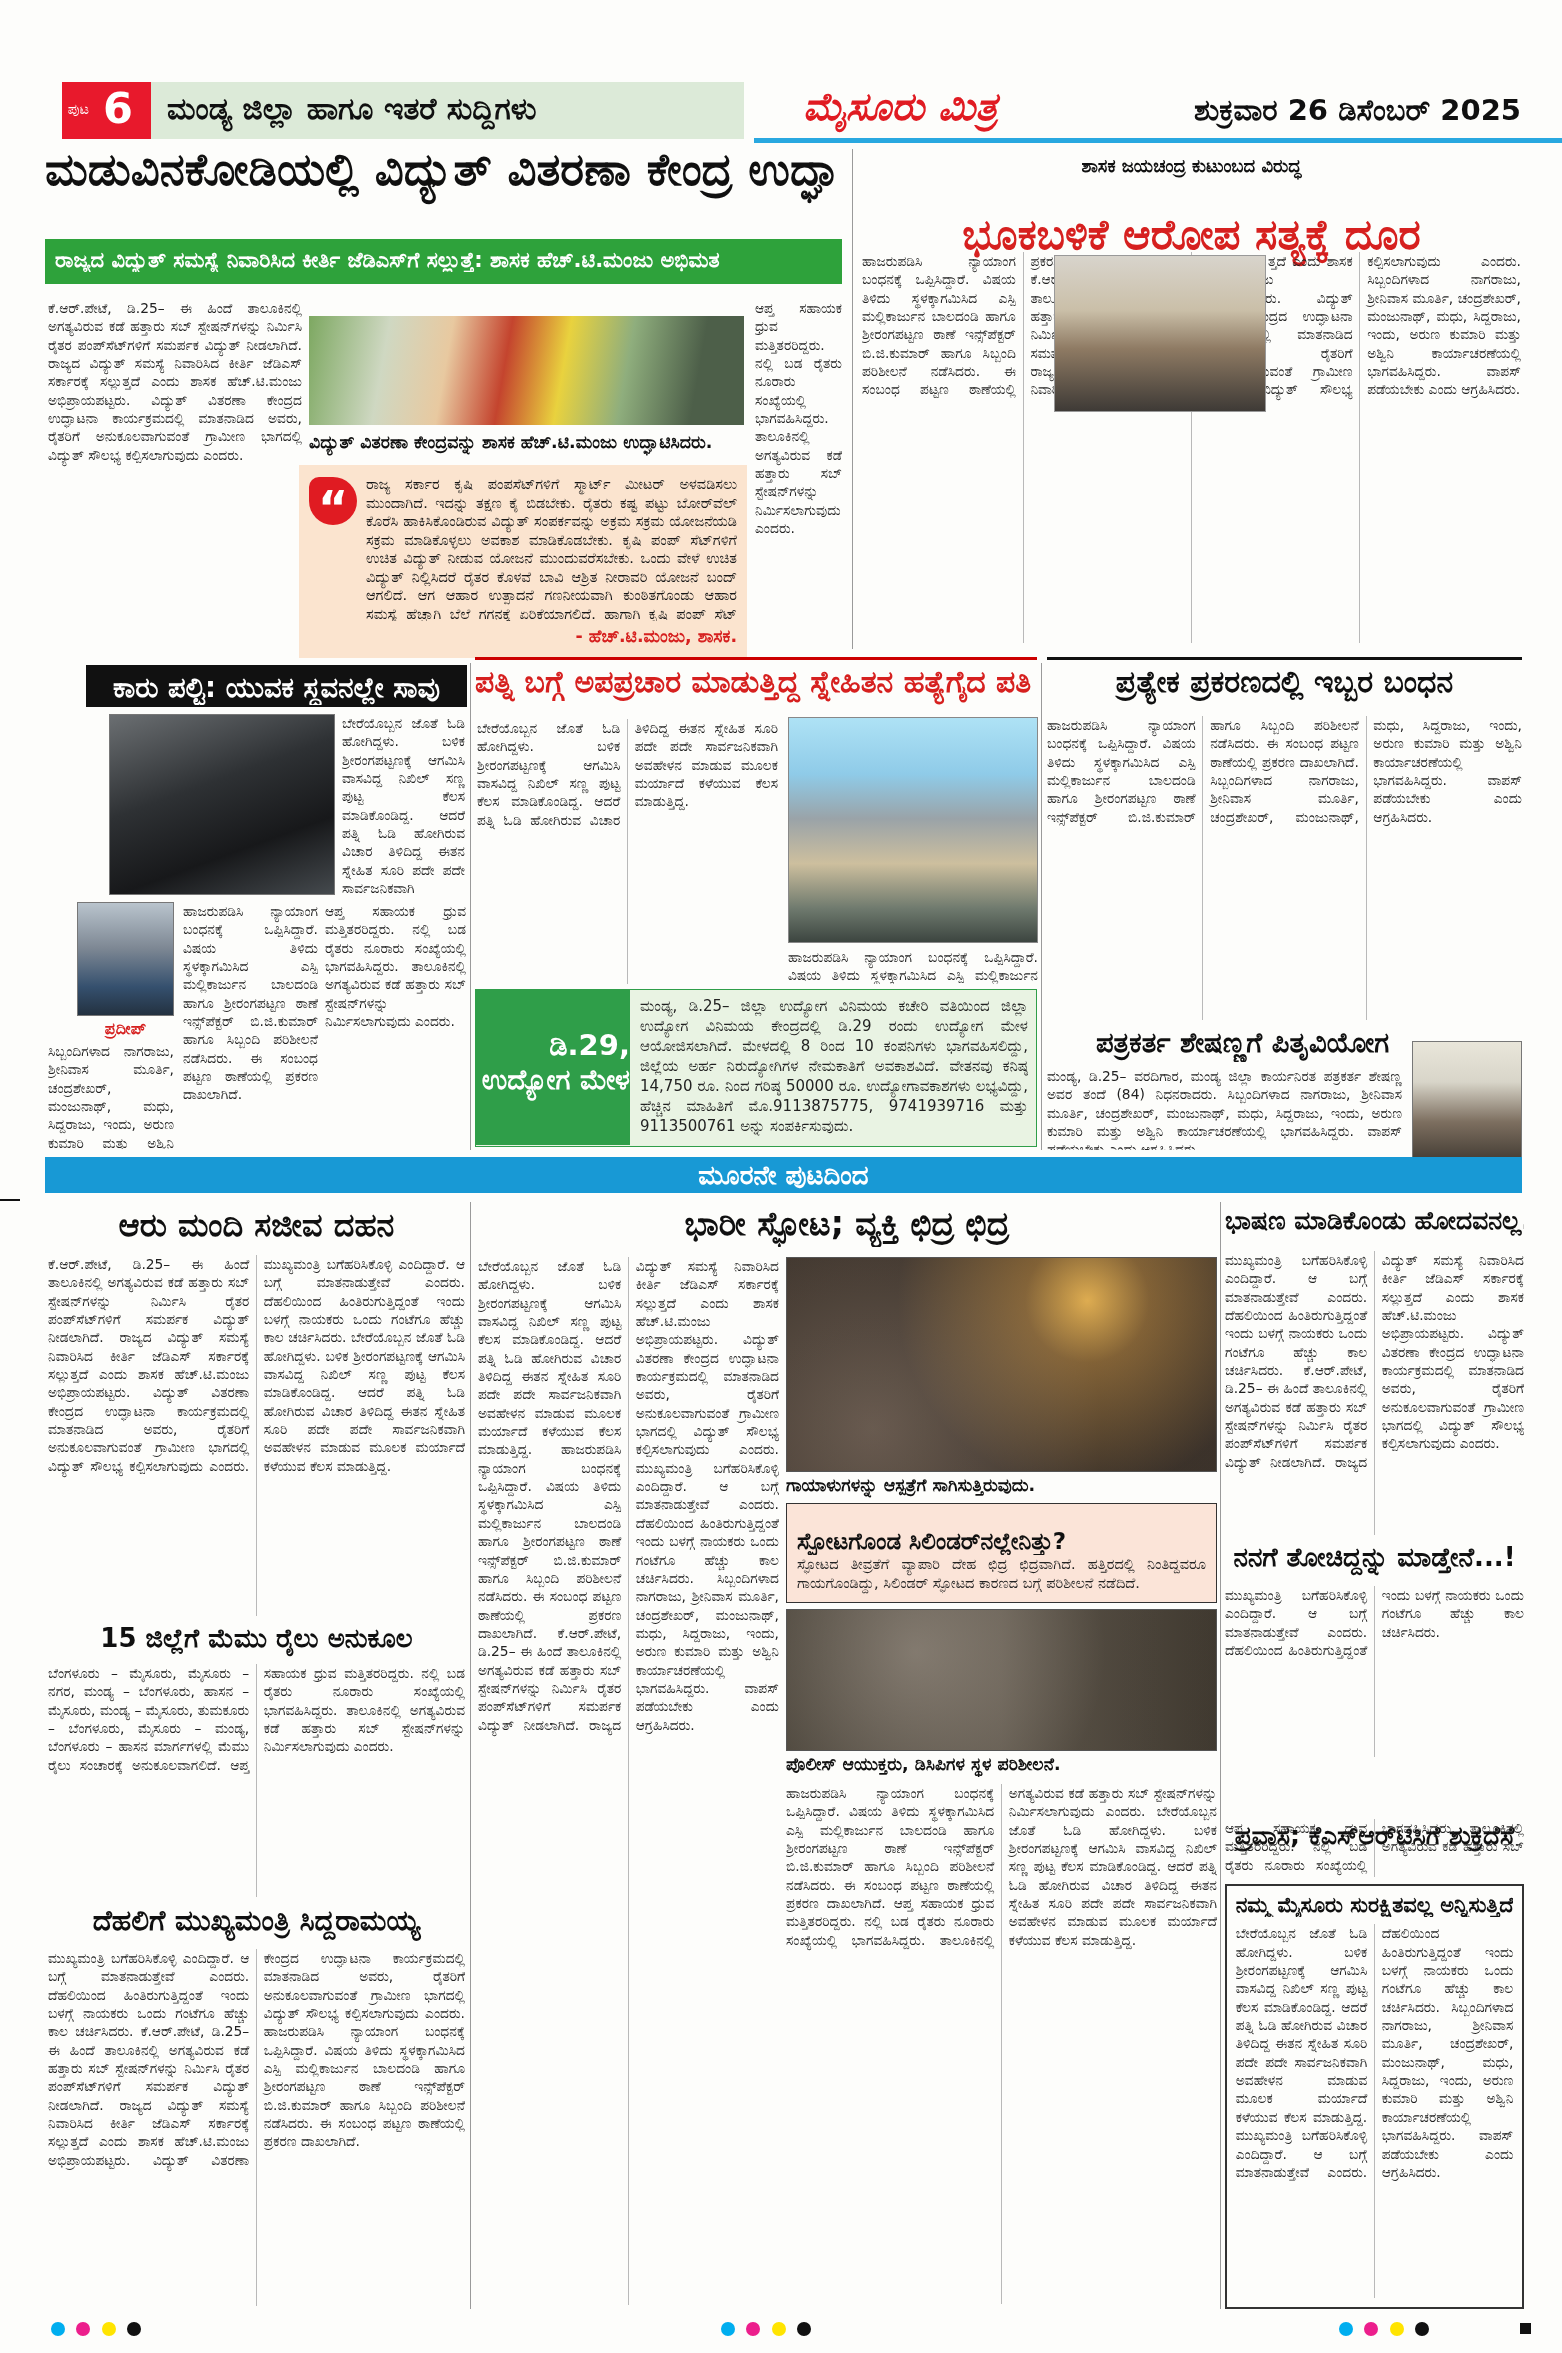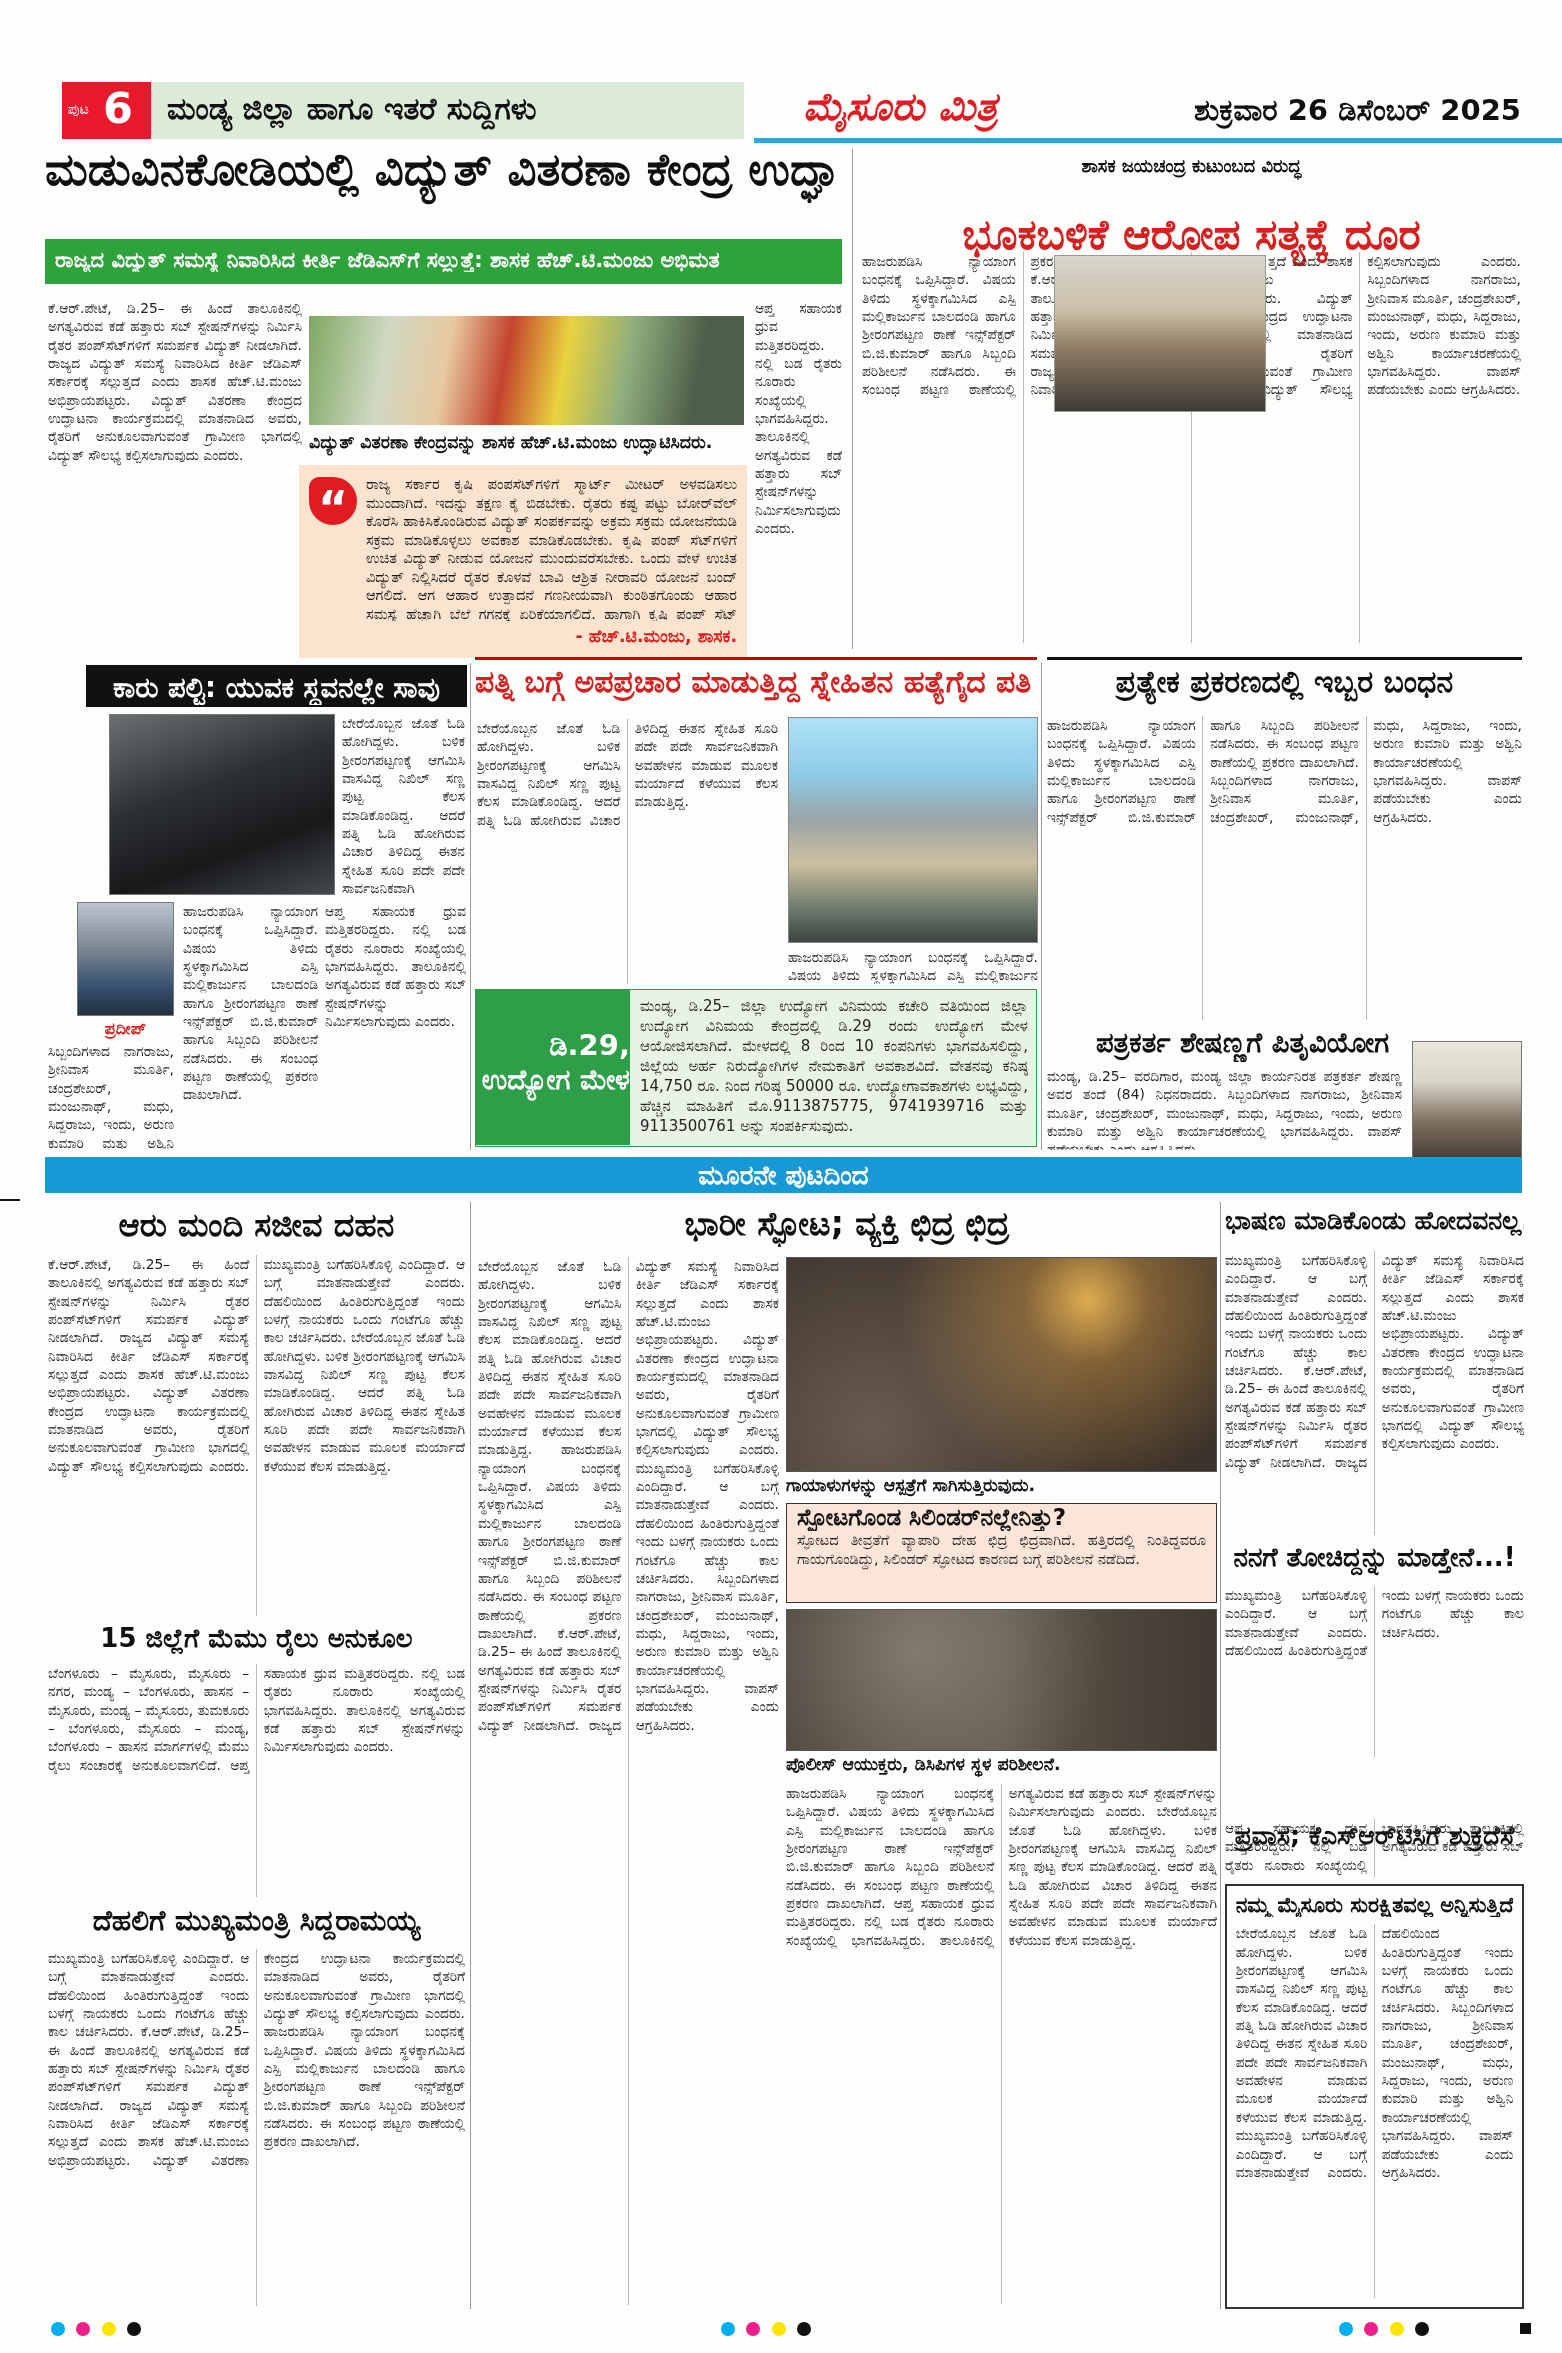--- a/index.html
+++ b/index.html
@@ -135,21 +135,21 @@
 <div class="abs hl center" style="left:478px;top:1204px;width:738px;height:43px;font-size:33px;white-space:nowrap;overflow:hidden;">ಭಾರೀ ಸ್ಫೋಟ; ವ್ಯಕ್ತಿ ಛಿದ್ರ ಛಿದ್ರ</div>
 <div class="abs bodytext cols2" style="left:478px;top:1257px;width:301px;height:1048px;">
   <span>ಬೇರೆಯೊಬ್ಬನ ಜೊತೆ ಓಡಿ ಹೋಗಿದ್ದಳು. ಬಳಿಕ ಶ್ರೀರಂಗಪಟ್ಟಣಕ್ಕೆ ಆಗಮಿಸಿ ವಾಸವಿದ್ದ ನಿಖಿಲ್ ಸಣ್ಣ ಪುಟ್ಟ ಕೆಲಸ ಮಾಡಿಕೊಂಡಿದ್ದ. ಆದರೆ ಪತ್ನಿ ಓಡಿ ಹೋಗಿರುವ ವಿಚಾರ ತಿಳಿದಿದ್ದ ಈತನ ಸ್ನೇಹಿತ ಸೂರಿ ಪದೇ ಪದೇ ಸಾರ್ವಜನಿಕವಾಗಿ ಅವಹೇಳನ ಮಾಡುವ ಮೂಲಕ ಮರ್ಯಾದೆ ಕಳೆಯುವ ಕೆಲಸ ಮಾಡುತ್ತಿದ್ದ.</span>
   <span>ಹಾಜರುಪಡಿಸಿ ನ್ಯಾಯಾಂಗ ಬಂಧನಕ್ಕೆ ಒಪ್ಪಿಸಿದ್ದಾರೆ. ವಿಷಯ ತಿಳಿದು ಸ್ಥಳಕ್ಕಾಗಮಿಸಿದ ಎಸ್ಪಿ ಮಲ್ಲಿಕಾರ್ಜುನ ಬಾಲದಂಡಿ ಹಾಗೂ ಶ್ರೀರಂಗಪಟ್ಟಣ ಠಾಣೆ ಇನ್ಸ್‌ಪೆಕ್ಟರ್ ಬಿ.ಜಿ.ಕುಮಾರ್ ಹಾಗೂ ಸಿಬ್ಬಂದಿ ಪರಿಶೀಲನೆ ನಡೆಸಿದರು. ಈ ಸಂಬಂಧ ಪಟ್ಟಣ ಠಾಣೆಯಲ್ಲಿ ಪ್ರಕರಣ ದಾಖಲಾಗಿದೆ.</span>
   <span>ಕೆ.ಆರ್.ಪೇಟೆ, ಡಿ.25– ಈ ಹಿಂದೆ ತಾಲೂಕಿನಲ್ಲಿ ಅಗತ್ಯವಿರುವ ಕಡೆ ಹತ್ತಾರು ಸಬ್ ಸ್ಟೇಷನ್‌ಗಳನ್ನು ನಿರ್ಮಿಸಿ ರೈತರ ಪಂಪ್‌ಸೆಟ್‌ಗಳಿಗೆ ಸಮರ್ಪಕ ವಿದ್ಯುತ್ ನೀಡಲಾಗಿದೆ. ರಾಜ್ಯದ ವಿದ್ಯುತ್ ಸಮಸ್ಯೆ ನಿವಾರಿಸಿದ ಕೀರ್ತಿ ಜೆಡಿಎಸ್ ಸರ್ಕಾರಕ್ಕೆ ಸಲ್ಲುತ್ತದೆ ಎಂದು ಶಾಸಕ ಹೆಚ್.ಟಿ.ಮಂಜು ಅಭಿಪ್ರಾಯಪಟ್ಟರು. ವಿದ್ಯುತ್ ವಿತರಣಾ ಕೇಂದ್ರದ ಉದ್ಘಾಟನಾ ಕಾರ್ಯಕ್ರಮದಲ್ಲಿ ಮಾತನಾಡಿದ ಅವರು, ರೈತರಿಗೆ ಅನುಕೂಲವಾಗುವಂತೆ ಗ್ರಾಮೀಣ ಭಾಗದಲ್ಲಿ ವಿದ್ಯುತ್ ಸೌಲಭ್ಯ ಕಲ್ಪಿಸಲಾಗುವುದು ಎಂದರು.</span>
   <span>ಮುಖ್ಯಮಂತ್ರಿ ಬಗೆಹರಿಸಿಕೊಳ್ಳಿ ಎಂದಿದ್ದಾರೆ. ಆ ಬಗ್ಗೆ ಮಾತನಾಡುತ್ತೇವೆ ಎಂದರು. ದೆಹಲಿಯಿಂದ ಹಿಂತಿರುಗುತ್ತಿದ್ದಂತೆ ಇಂದು ಬಳಗ್ಗೆ ನಾಯಕರು ಒಂದು ಗಂಟೆಗೂ ಹೆಚ್ಚು ಕಾಲ ಚರ್ಚಿಸಿದರು.</span>
   <span>ಸಿಬ್ಬಂದಿಗಳಾದ ನಾಗರಾಜು, ಶ್ರೀನಿವಾಸ ಮೂರ್ತಿ, ಚಂದ್ರಶೇಖರ್, ಮಂಜುನಾಥ್, ಮಧು, ಸಿದ್ದರಾಜು, ಇಂದು, ಅರುಣ ಕುಮಾರಿ ಮತ್ತು ಅಶ್ವಿನಿ ಕಾರ್ಯಾಚರಣೆಯಲ್ಲಿ ಭಾಗವಹಿಸಿದ್ದರು. ವಾಪಸ್ ಪಡೆಯಬೇಕು ಎಂದು ಆಗ್ರಹಿಸಿದರು.</span>
 </div>
 <div class="abs photo ph-night1" style="left:786px;top:1257px;width:431px;height:215px;border:0.7px solid #555;"></div>
 <div class="abs caption" style="left:786px;top:1475px;width:431px;height:23px;overflow:hidden;">ಗಾಯಾಳುಗಳನ್ನು ಆಸ್ಪತ್ರೆಗೆ ಸಾಗಿಸುತ್ತಿರುವುದು.</div>
-<div class="abs" style="left:786px;top:1503px;width:431px;height:100px;background:#fbe4d8;border:1.4px solid #333;padding:0 10px;">
+<div class="abs" style="left:786px;top:1503px;width:431px;height:100px;background:#fbe4d8;border:1.4px solid #333;padding:24px 10px;">
   <div class="hl" style="font-size:23px;white-space:nowrap;overflow:hidden;">ಸ್ಫೋಟಗೊಂಡ ಸಿಲಿಂಡರ್‌ನಲ್ಲೇನಿತ್ತು?</div>
   <div class="bodytext" style="font-size:14.5px;height:52px;">ಸ್ಫೋಟದ ತೀವ್ರತೆಗೆ ವ್ಯಾಪಾರಿ ದೇಹ ಛಿದ್ರ ಛಿದ್ರವಾಗಿದೆ. ಹತ್ತಿರದಲ್ಲಿ ನಿಂತಿದ್ದವರೂ ಗಾಯಗೊಂಡಿದ್ದು, ಸಿಲಿಂಡರ್ ಸ್ಫೋಟದ ಕಾರಣದ ಬಗ್ಗೆ ಪರಿಶೀಲನೆ ನಡೆದಿದೆ.</div>
 </div>
 <div class="abs photo ph-night2" style="left:786px;top:1609px;width:431px;height:142px;border:0.7px solid #555;"></div>
 <div class="abs caption" style="left:786px;top:1754px;width:431px;height:23px;overflow:hidden;">ಪೊಲೀಸ್ ಆಯುಕ್ತರು, ಡಿಸಿಪಿಗಳ ಸ್ಥಳ ಪರಿಶೀಲನೆ.</div>
 <div class="abs bodytext cols2" style="left:786px;top:1784px;width:431px;height:520px;">
   <span>ಹಾಜರುಪಡಿಸಿ ನ್ಯಾಯಾಂಗ ಬಂಧನಕ್ಕೆ ಒಪ್ಪಿಸಿದ್ದಾರೆ. ವಿಷಯ ತಿಳಿದು ಸ್ಥಳಕ್ಕಾಗಮಿಸಿದ ಎಸ್ಪಿ ಮಲ್ಲಿಕಾರ್ಜುನ ಬಾಲದಂಡಿ ಹಾಗೂ ಶ್ರೀರಂಗಪಟ್ಟಣ ಠಾಣೆ ಇನ್ಸ್‌ಪೆಕ್ಟರ್ ಬಿ.ಜಿ.ಕುಮಾರ್ ಹಾಗೂ ಸಿಬ್ಬಂದಿ ಪರಿಶೀಲನೆ ನಡೆಸಿದರು. ಈ ಸಂಬಂಧ ಪಟ್ಟಣ ಠಾಣೆಯಲ್ಲಿ ಪ್ರಕರಣ ದಾಖಲಾಗಿದೆ.</span>
   <span>ಆಪ್ತ ಸಹಾಯಕ ಧ್ರುವ ಮತ್ತಿತರರಿದ್ದರು. ನಲ್ಲಿ ಬಡ ರೈತರು ನೂರಾರು ಸಂಖ್ಯೆಯಲ್ಲಿ ಭಾಗವಹಿಸಿದ್ದರು. ತಾಲೂಕಿನಲ್ಲಿ ಅಗತ್ಯವಿರುವ ಕಡೆ ಹತ್ತಾರು ಸಬ್ ಸ್ಟೇಷನ್‌ಗಳನ್ನು ನಿರ್ಮಿಸಲಾಗುವುದು ಎಂದರು.</span>
   <span>ಬೇರೆಯೊಬ್ಬನ ಜೊತೆ ಓಡಿ ಹೋಗಿದ್ದಳು. ಬಳಿಕ ಶ್ರೀರಂಗಪಟ್ಟಣಕ್ಕೆ ಆಗಮಿಸಿ ವಾಸವಿದ್ದ ನಿಖಿಲ್ ಸಣ್ಣ ಪುಟ್ಟ ಕೆಲಸ ಮಾಡಿಕೊಂಡಿದ್ದ. ಆದರೆ ಪತ್ನಿ ಓಡಿ ಹೋಗಿರುವ ವಿಚಾರ ತಿಳಿದಿದ್ದ ಈತನ ಸ್ನೇಹಿತ ಸೂರಿ ಪದೇ ಪದೇ ಸಾರ್ವಜನಿಕವಾಗಿ ಅವಹೇಳನ ಮಾಡುವ ಮೂಲಕ ಮರ್ಯಾದೆ ಕಳೆಯುವ ಕೆಲಸ ಮಾಡುತ್ತಿದ್ದ.</span>
 </div>

